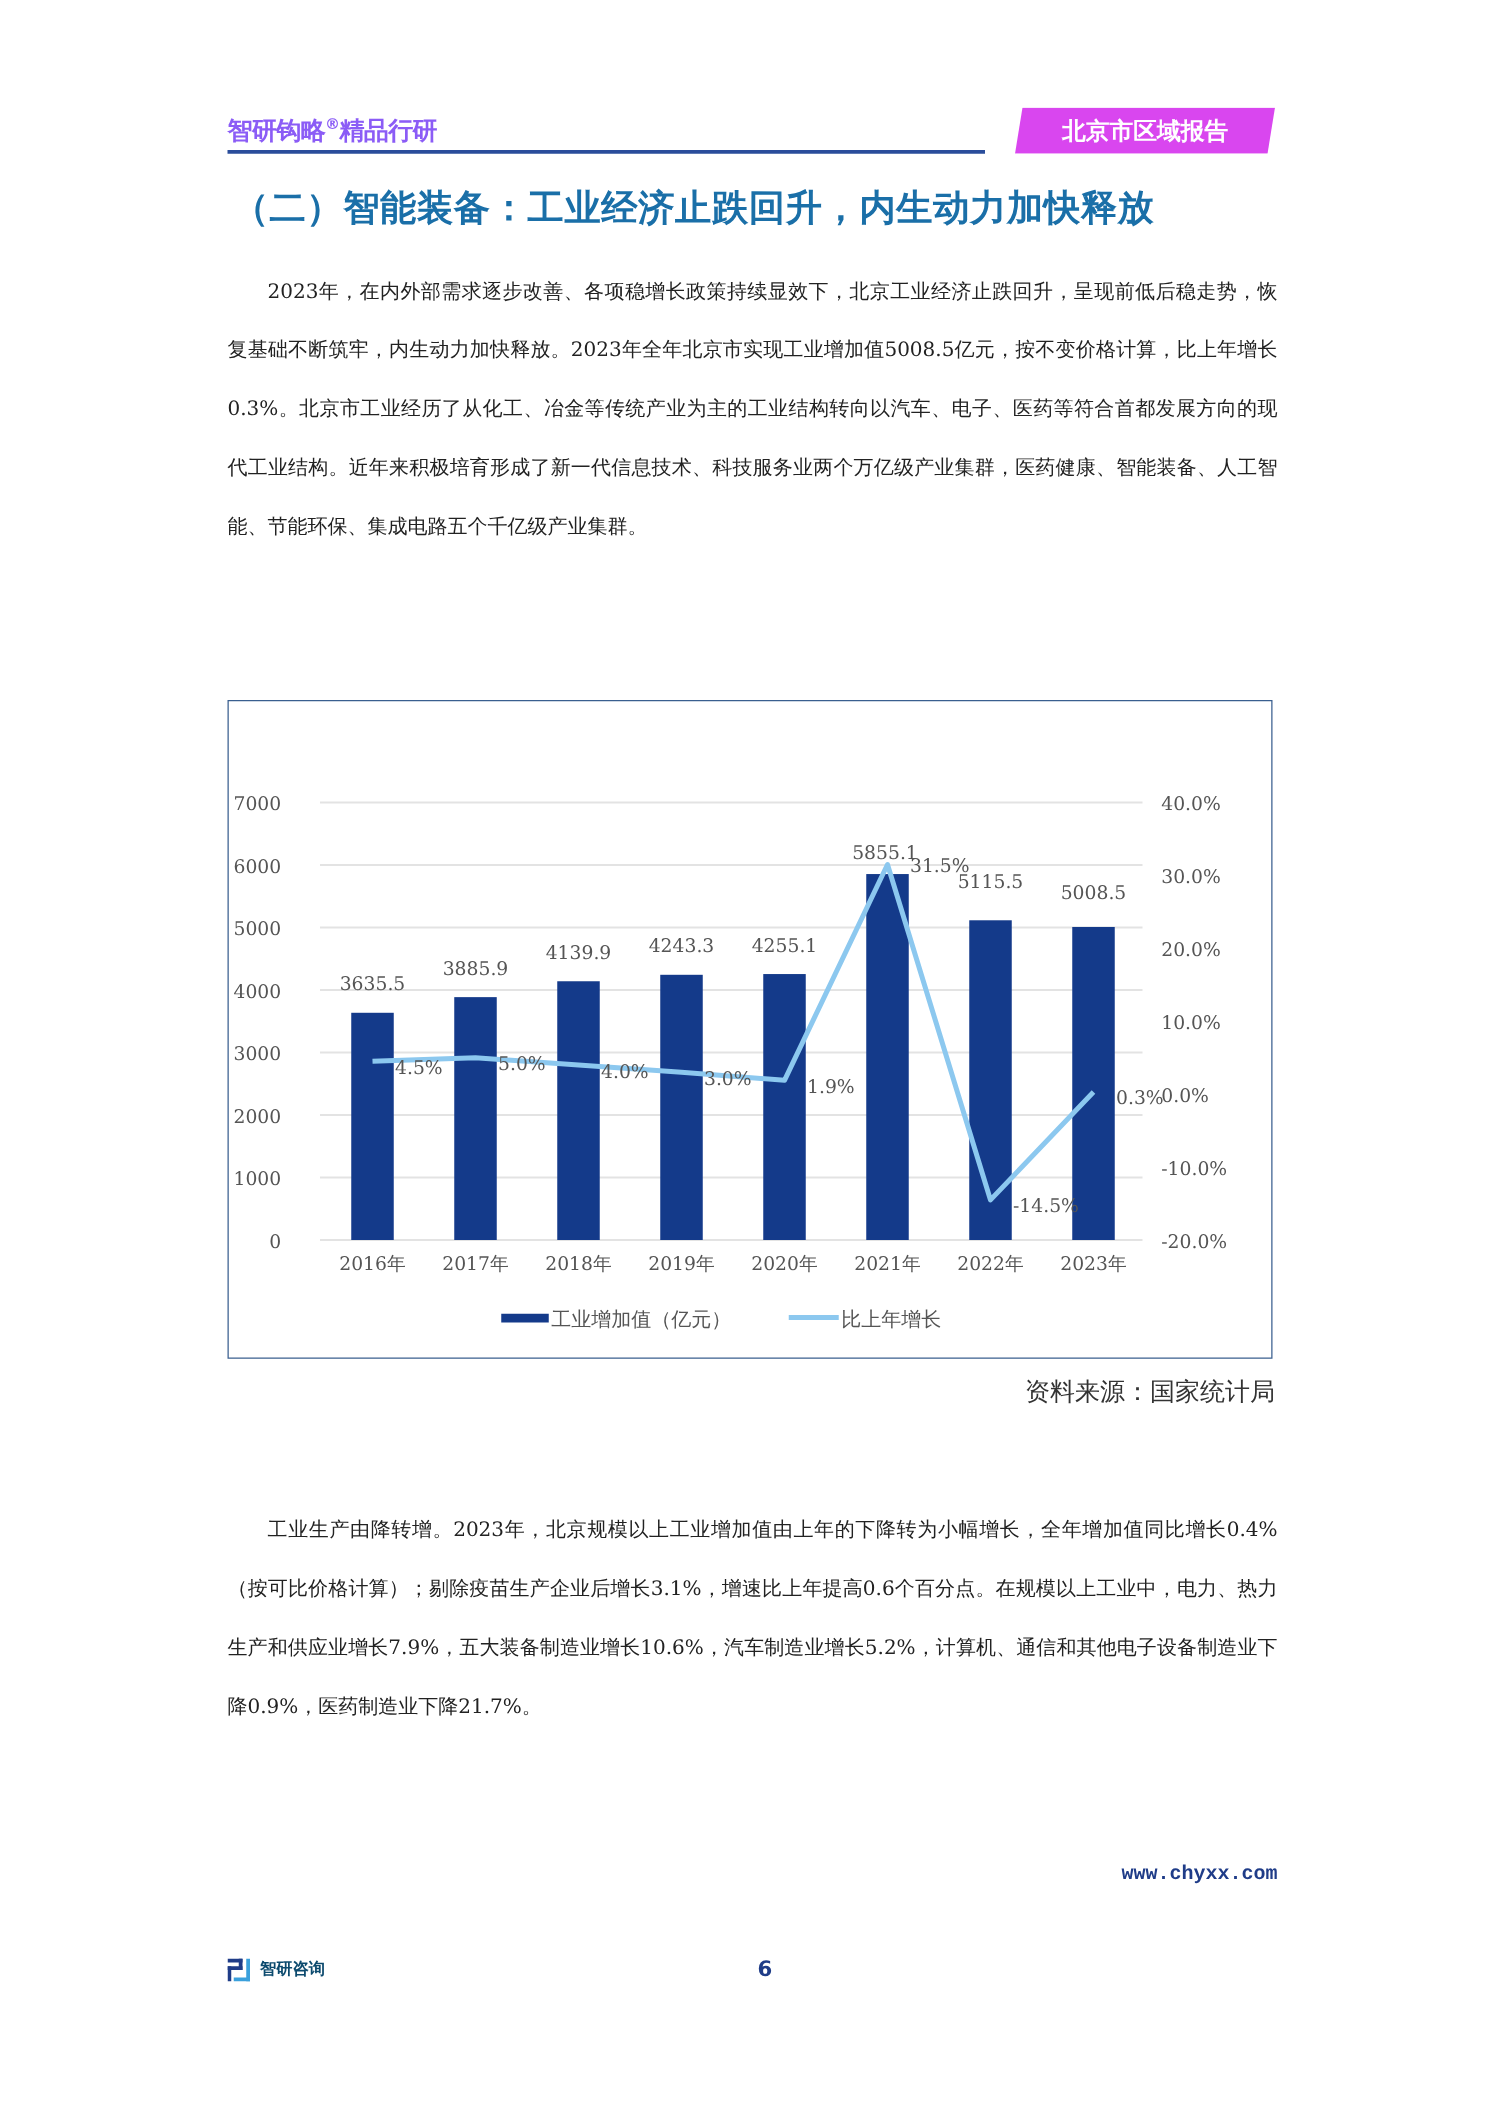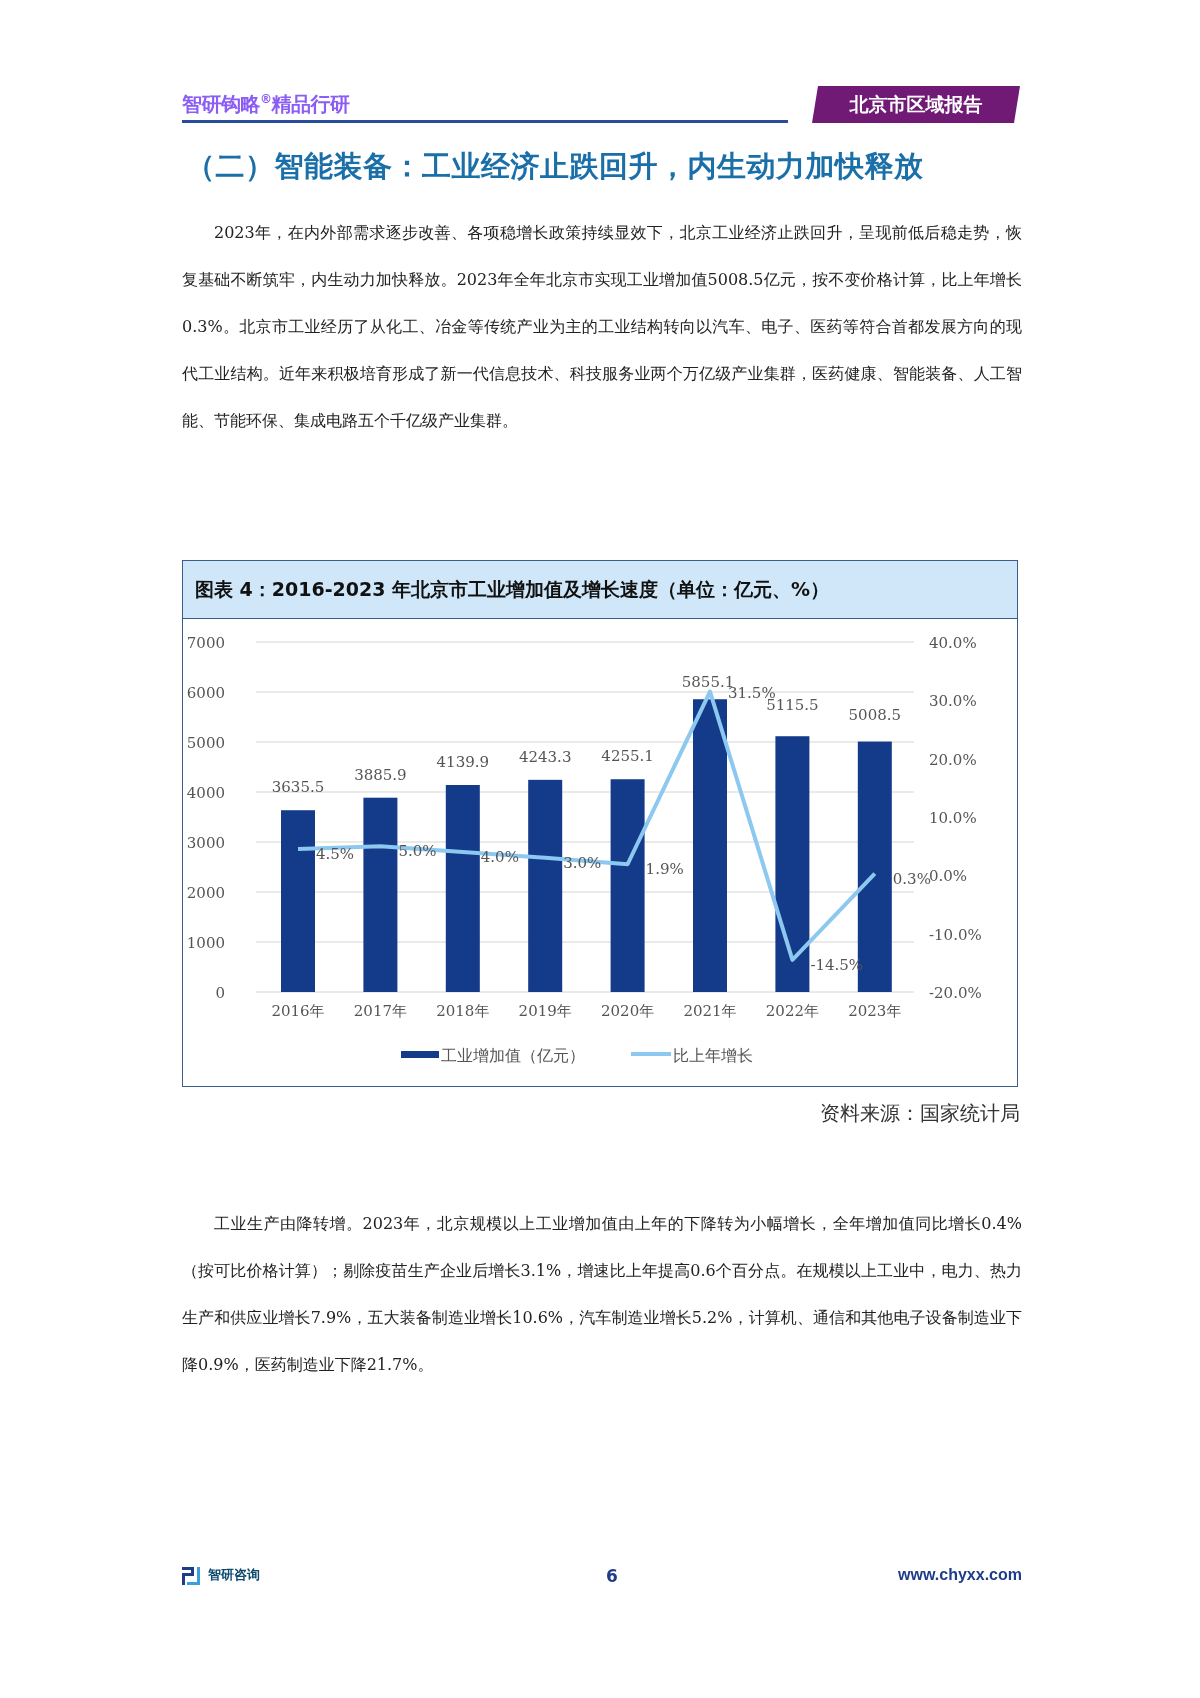--- a/index.html
+++ b/index.html
@@ -1,54 +1,51 @@
 <!DOCTYPE html>
 <html><head>
 <meta charset="utf-8">
 <style>
   html,body{margin:0;padding:0;background:#fff;}
   body{width:1200px;height:1698px;position:relative;overflow:hidden;font-family:"DejaVu Serif","Liberation Serif",serif;color:#222;}
   .abs{position:absolute;}
   .hdr-left{left:182px;top:91px;font-family:"DejaVu Sans","Liberation Sans",sans-serif;font-weight:bold;font-size:20px;color:#8b5cf6;letter-spacing:-0.5px;}
   .hdr-left sup{font-size:12px;}
   .hdr-line{left:182px;top:120px;width:606px;height:3px;background:#2a4d9b;}
-  .badge{left:812px;top:86px;width:208px;height:37px;background:#701a75;clip-path:polygon(6px 0,100% 0,calc(100% - 6px) 100%,0 100%);}
+  .badge{left:812px;top:86px;width:208px;height:37px;background:#d946ef;clip-path:polygon(6px 0,100% 0,calc(100% - 6px) 100%,0 100%);}
   .badge span{position:absolute;left:0;right:0;top:6px;text-align:center;color:#fff;font-family:"DejaVu Sans","Liberation Sans",sans-serif;font-weight:bold;font-size:19px;}
   .section-title{left:186px;top:147px;font-family:"DejaVu Sans","Liberation Sans",sans-serif;font-weight:bold;font-size:29px;color:#1a6fa8;letter-spacing:0.5px;}
   .para{left:182px;width:840px;font-size:16px;line-height:47px;text-align:justify;color:#222;}
   .para p{margin:0;text-indent:2em;}
   .chart-box{left:182px;top:560px;width:836px;height:527px;border:1.5px solid #3a5f8f;box-sizing:border-box;}
   .chart-title{position:absolute;left:0;top:0;right:0;height:57px;background:#cfe7f8;border-bottom:1.5px solid #3a5f8f;}
   .chart-title span{position:absolute;left:12px;top:16px;font-family:"DejaVu Sans","Liberation Sans",sans-serif;font-weight:bold;font-size:19px;color:#111;}
   .source{right:180px;top:1100px;font-size:20px;color:#333;}
   .footer-logo{left:182px;top:1566px;}
   .footer-brand{left:208px;top:1566px;font-family:"DejaVu Sans","Liberation Sans",sans-serif;font-weight:bold;font-size:13px;color:#0c4a6e;}
   .footer-page{left:606px;top:1566px;font-family:"DejaVu Sans","Liberation Sans",sans-serif;font-weight:bold;font-size:17px;color:#1f3c88;}
-  .footer-url{right:178px;top:1566px;font-family:Liberation Sans, sans-serif;font-weight:bold;font-size:16px;color:#1f3c88;}
+  .footer-url{right:178px;top:1490px;font-family:Liberation Mono, monospace;font-weight:bold;font-size:16px;color:#1f3c88;}
   svg text{font-family:"DejaVu Serif","Liberation Serif",serif;}
 </style>
 </head>
 <body>
 
 <div class="abs hdr-left"><span>智研钩略</span><sup>®</sup><span>精品行研</span></div>
 <div class="abs hdr-line"></div>
 <div class="abs badge">
     <span>北京市区域报告</span>
   </div>
 
 <div class="abs section-title">（二）智能装备：工业经济止跌回升，内生动力加快释放</div>
 
 <div class="abs para" style="top:209px;">
     <p>2023年，在内外部需求逐步改善、各项稳增长政策持续显效下，北京工业经济止跌回升，呈现前低后稳走势，恢复基础不断筑牢，内生动力加快释放。2023年全年北京市实现工业增加值5008.5亿元，按不变价格计算，比上年增长0.3%。北京市工业经历了从化工、冶金等传统产业为主的工业结构转向以汽车、电子、医药等符合首都发展方向的现代工业结构。近年来积极培育形成了新一代信息技术、科技服务业两个万亿级产业集群，医药健康、智能装备、人工智能、节能环保、集成电路五个千亿级产业集群。</p>
   </div>
 
 <div class="abs chart-box">
-  <div class="chart-title">
-      <span>图表 4：2016-2023 年北京市工业增加值及增长速度（单位：亿元、%）</span>
-    </div>
   <svg id="chart-svg" width="836" height="527" style="position:absolute;left:0;top:0;">
       <line x1="73" x2="731" y1="431" y2="431" stroke="#e3e3e3" stroke-width="1.5"></line>
       <text x="42" y="437" text-anchor="end" font-size="15" fill="#555">0</text>
       <line x1="73" x2="731" y1="381" y2="381" stroke="#e3e3e3" stroke-width="1.5"></line>
       <text x="42" y="387" text-anchor="end" font-size="15" fill="#555">1000</text>
       <line x1="73" x2="731" y1="331" y2="331" stroke="#e3e3e3" stroke-width="1.5"></line>
       <text x="42" y="337" text-anchor="end" font-size="15" fill="#555">2000</text>
       <line x1="73" x2="731" y1="281" y2="281" stroke="#e3e3e3" stroke-width="1.5"></line>
       <text x="42" y="287" text-anchor="end" font-size="15" fill="#555">3000</text>
       <line x1="73" x2="731" y1="231" y2="231" stroke="#e3e3e3" stroke-width="1.5"></line>

